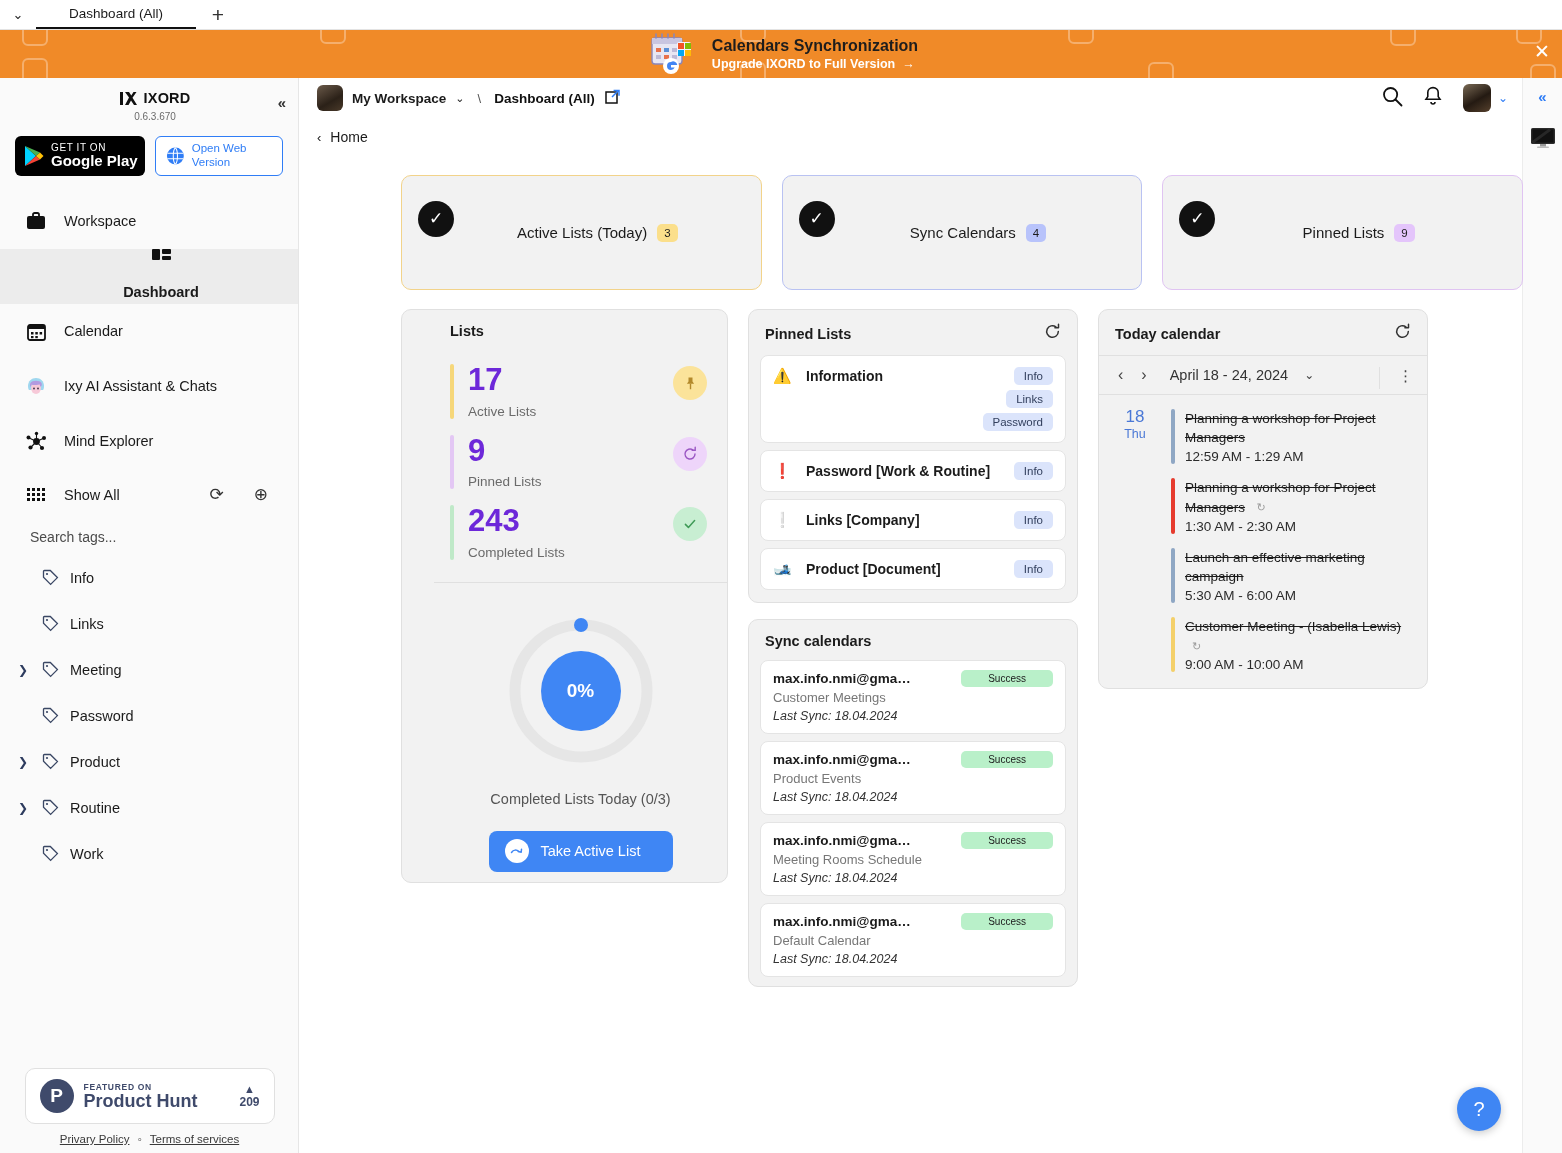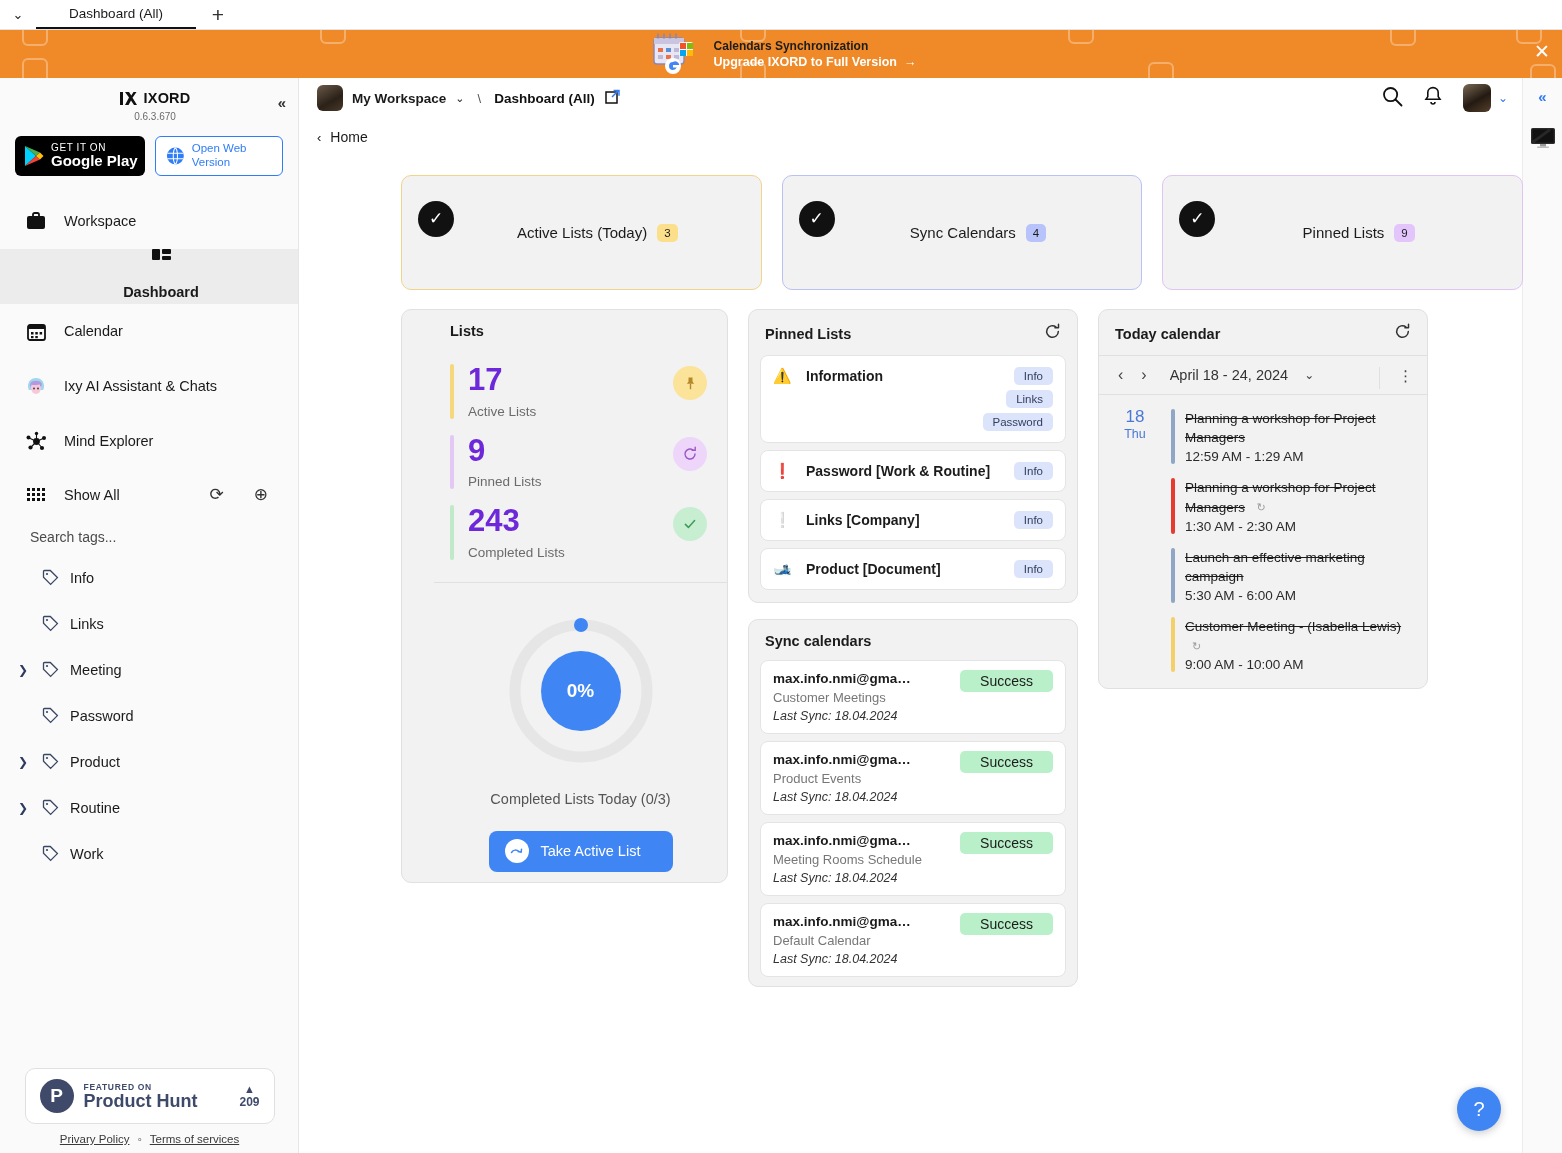--- a/index.html
+++ b/index.html
@@ -30,21 +30,21 @@
   
   .banner {
     position: absolute; left: 0; top: 30px; width: 1562px; height: 48px;
     background: #f08a28; display: flex; align-items: center; justify-content: center;
     overflow: hidden; z-index: 4;
   }
   .banner-deco { position: absolute; border: 2px solid rgba(255,255,255,.32); border-radius: 6px; }
   .banner-inner { display: flex; align-items: center; gap: 12px; position: relative; z-index: 2; }
   .banner-ico { width: 56px; height: 44px; position: relative; }
   .banner-txt { display: flex; flex-direction: column; gap: 2px; }
-  .banner-title { font-size: 12px; font-weight: 700; color: #1d1d1d; }
+  .banner-title { font-size: 16px; font-weight: 700; color: #1d1d1d; }
   .banner-sub { font-size: 12.5px; font-weight: 700; color: #ffffff; display: flex; align-items: center; gap: 7px; }
   .banner-close {
     position: absolute; right: 12px; top: 12px; color: #fff; font-size: 19px;
     cursor: pointer; line-height: 1; font-weight: 300; z-index: 3;
   }
   
   .shell { position: absolute; left: 0; top: 78px; width: 1562px; height: 1075px; display: flex; }
   
   .sidebar {
     width: 299px; height: 1075px; background: #fafafa; border-right: 1px solid #e6e6e6;
@@ -190,21 +190,21 @@
   .sync-body { padding: 0 11px 0; display: flex; flex-direction: column; gap: 7px; }
   .sync-row {
     background: #fff; border: 1px solid #e4e4e4; border-radius: 8px; padding: 10px 12px; cursor: pointer;
     position: relative;
   }
   .sync-mail { font-size: 13.5px; font-weight: 700; color: #1b1b1b; }
   .sync-cal { font-size: 13px; color: #777; margin-top: 4px; }
   .sync-last { font-size: 12.5px; color: #333; font-style: italic; margin-top: 4px; }
   .sync-badge {
     position: absolute; right: 12px; top: 9px; background: #b9f0c9; color: #1b1b1b;
-    font-size: 14px; border-radius: 5px; padding: 3px 20px;
+    font-size: 10px; border-radius: 5px; padding: 3px 27px;
   }
   
   .cal-card { width: 330px; height: 380px; }
   .cal-nav {
     display: flex; align-items: center; gap: 8px; padding: 10px 0 10px 14px;
     border-top: 1px solid #e0e0e0; border-bottom: 1px solid #e0e0e0; position: relative;
   }
   .cal-nav .arw { font-size: 16px; color: #444; cursor: pointer; padding: 0 5px; }
   .cal-range { font-size: 14.5px; color: #333; margin-left: 10px; cursor: pointer; }
   .cal-dd { font-size: 12px; color: #444; margin-left: 8px; cursor: pointer; }

